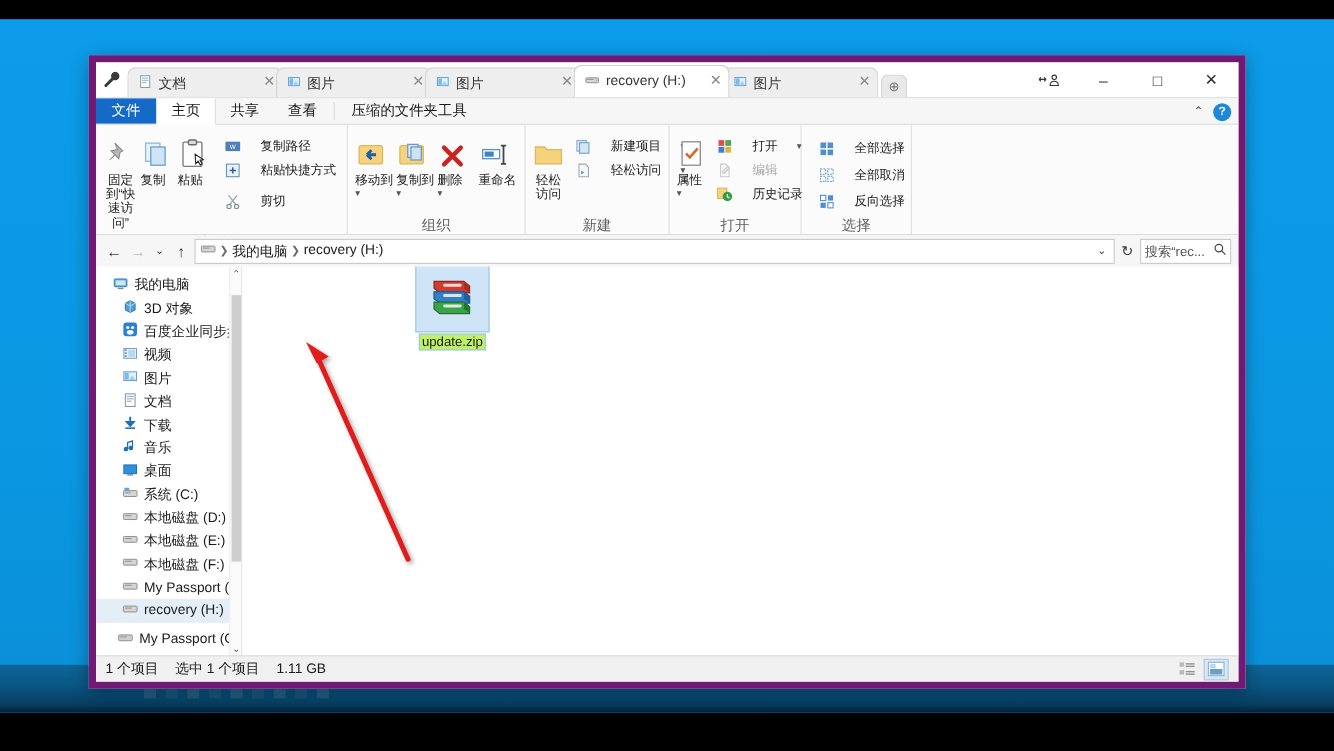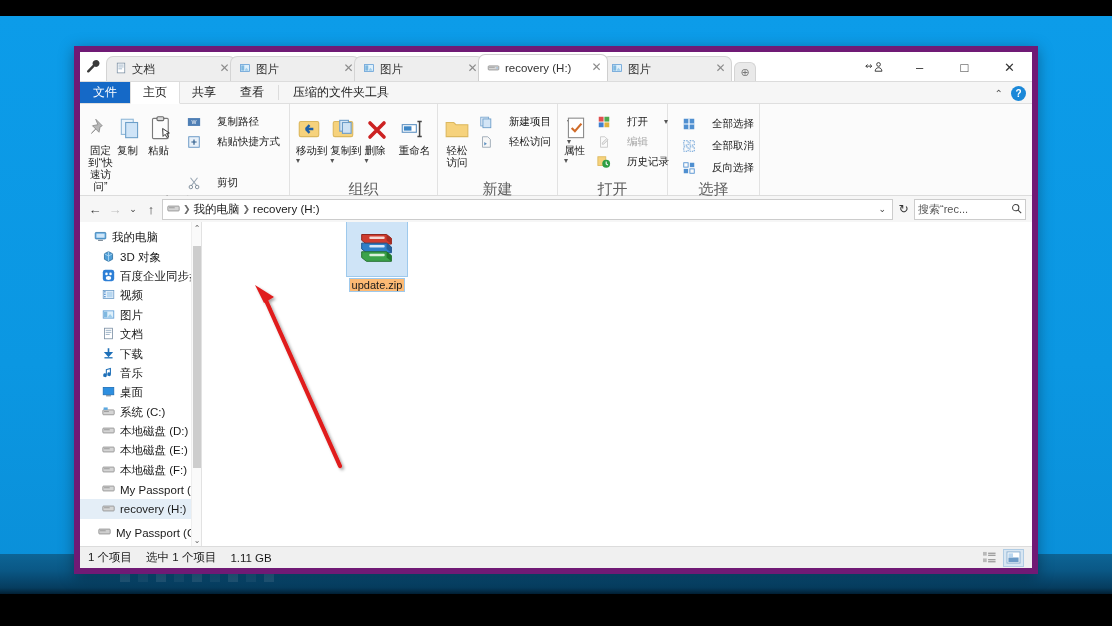--- a/index.html
+++ b/index.html
@@ -77,61 +77,61 @@
   .msep { width:1px; background:#dcdcdc; margin:3px 2px; }
   .mright { position:absolute; right:6px; top:0; height:22px; display:flex; align-items:center; gap:8px; }
   .chev { color:#555; font-size:10px; }
   .helpb { width:15px;height:15px;border-radius:50%;background:#1b88d8;color:#fff;font-size:10px;
            display:flex;align-items:center;justify-content:center; font-weight:bold;}
 
   
   .ribbon { height: 92px; background:#fbfbfb; border-bottom:1px solid #dcdcdc; display:flex; }
   .rgroup { display:flex; flex-direction:column; border-right:1px solid #e2e2e2; padding: 3px 2px 0; }
   .rgroup .gbody { flex:1; display:flex; align-items:flex-start; padding: 2px 4px; gap:2px;}
-  .rgroup .glabel { height:15px; text-align:center; font-size:15px; color:#606060; }
+  .rgroup .glabel { height:15px; text-align:center; font-size:12px; color:#606060; }
   .bigbtn { width:52px; display:flex; flex-direction:column; align-items:flex-start; padding-top:3px; }
   .bigbtn .bi { height:30px; display:flex; align-items:flex-end; justify-content:center; }
   .bigbtn .bl { font-size:10.5px; text-align:center; line-height:12px; color:#1a1a1a; margin-top:2px;}
   .smallcol { display:flex; flex-direction:column; justify-content:flex-start; padding-top:4px; gap:3px;}
   .smallbtn { display:flex; align-items:center; gap:16px; font-size:10.5px; color:#1a1a1a; padding:1px 3px; white-space:nowrap;}
   .smallbtn .si { width:15px;height:15px; display:flex;align-items:center;justify-content:center;}
   .carat { font-size:8px; color:#555; }
   .dimtext { color:#a8a8a8; }
 
   
   .addrbar { height:26px; background:#f6f6f6; display:flex; align-items:center; padding:0 6px; gap:2px;}
   .navbtn { width:18px;height:20px; display:flex;align-items:center;justify-content:center; color:#3b3b3b; font-size:13px;}
   .navbtn.dis { color:#bfbfbf; }
   .navbtn.sm { width:14px; font-size:9px; }
   .crumbbox { flex:1; height:21px; background:#fff; border:1px solid #ccc; display:flex; align-items:center; padding:0 4px; gap:3px; font-size:11.5px;}
   .crumbbox .sep { color:#6a6a6a; font-size:9px; }
   .crumb { color:#1a1a1a; }
   .crumbbox .rightc { margin-left:auto; color:#444; font-size:9px; padding-right:2px;}
   .refresh { width:17px; text-align:center; color:#333; font-size:12px;}
-  .searchbox { width:112px; height:21px; background:#fff; border:1px solid #ccc; display:flex; align-items:center; padding:0 3px; font-size:11px; color:#555;}
+  .searchbox { width:76px; height:21px; background:#fff; border:1px solid #ccc; display:flex; align-items:center; padding:0 3px; font-size:11px; color:#555;}
   .searchbox .stxt { flex:1; white-space:nowrap; overflow:hidden; }
 
   
   .content { flex:1; display:flex; background:#fff; overflow:hidden; }
   .sidebar { width:122px; background:#fff; border-right:1px solid #e2e2e2; position:relative; overflow:hidden; }
   .navlist { padding:6px 0 0 0; }
   .navrow { height:19.4px; display:flex; align-items:center; gap:5px; padding-left:14px; font-size:11.5px; color:#1a1a1a; white-space:nowrap;}
   .navrow.indent { padding-left:22px; }
   .navrow.indent2 { padding-left:18px; }
   .navrow.sel { background:#e4eef7; }
   .navrow .nl { overflow:hidden; text-overflow:clip; }
   .sbscroll { position:absolute; right:0; top:0; width:10px; height:100%; background:#fafafa; border-left:1px solid #eee;}
   .sbthumb { position:absolute; left:1px; top:24px; width:8px; height:222px; background:#cdcdcd; }
   .sbarrow { position:absolute; left:0; width:10px; height:12px; display:flex;align-items:center;justify-content:center; font-size:8px; color:#666;}
 
   .filearea { flex:1; position:relative; background:#fff; }
   .fileitem { position:absolute; left:143px; top:-7px; width:64px; text-align:center; }
   .fitile { width:62px; height:62px; margin:0 auto; display:flex;align-items:center;justify-content:center;
             background:#cfe4f7; border:1px solid #9ec9ec; }
-  .flabel { display:inline-block; font-size:11px; background:#fdba74; border:1px solid #9ec9ec; padding:0 2px; margin-top:1px; }
+  .flabel { display:inline-block; font-size:11px; background:#bef264; border:1px solid #9ec9ec; padding:0 2px; margin-top:1px; }
 
   
   .statusbar { height:22px; background:#f0f0f0; border-top:1px solid #dcdcdc; display:flex; align-items:center; padding:0 8px; font-size:11.5px; color:#1a1a1a; gap:14px;}
   .statusbar .sright { margin-left:auto; display:flex; gap:3px; align-items:center;}
   .vbtn { width:21px;height:18px; display:flex;align-items:center;justify-content:center;}
   .vbtn.on { background:#d8e6f2; border:1px solid #b0cce4; }
 
   #arrow { position:absolute; left:0; top:0; width:1112px; height:626px; pointer-events:none; }
 </style>
 </head>
@@ -300,21 +300,21 @@
           </div>
           <div class="smallbtn">
             <span class="si">
               <svg width="14" height="14" viewBox="0 0 16 16">
                   <rect x="2" y="2" width="12" height="12" fill="#e9f1f9" stroke="#5b8fc0"></rect>
                   <path d="M5 8h6M8 5v6" stroke="#2f5d8c" stroke-width="1.4"></path>
                 </svg>
             </span>
             <span>粘贴快捷方式</span>
           </div>
-          <div class="smallbtn" style="margin-top:21px">
+          <div class="smallbtn" style="margin-top:6px">
             <span class="si">
               <svg width="14" height="14" viewBox="0 0 16 16">
                   <path d="M4 2l7 9M12 2L5 11" stroke="#9aa7b3" stroke-width="1.2" fill="none"></path>
                   <circle cx="4.4" cy="12.6" r="2" fill="none" stroke="#7f8c99" stroke-width="1.1"></circle>
                   <circle cx="11.6" cy="12.6" r="2" fill="none" stroke="#7f8c99" stroke-width="1.1"></circle>
                 </svg>
             </span>
             <span>剪切</span>
           </div>
         </div>

